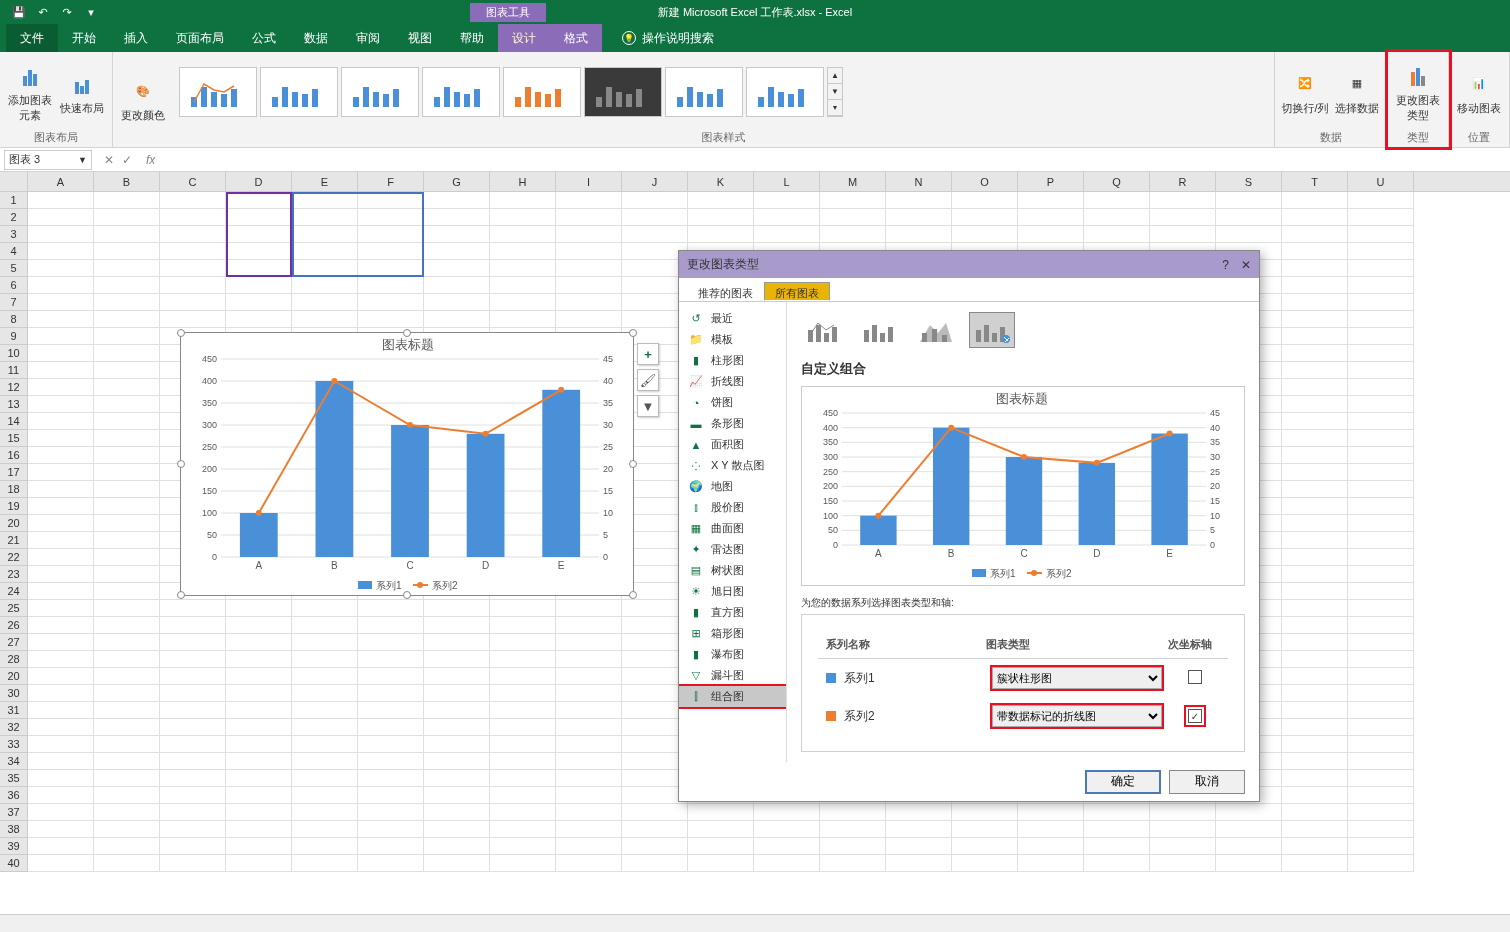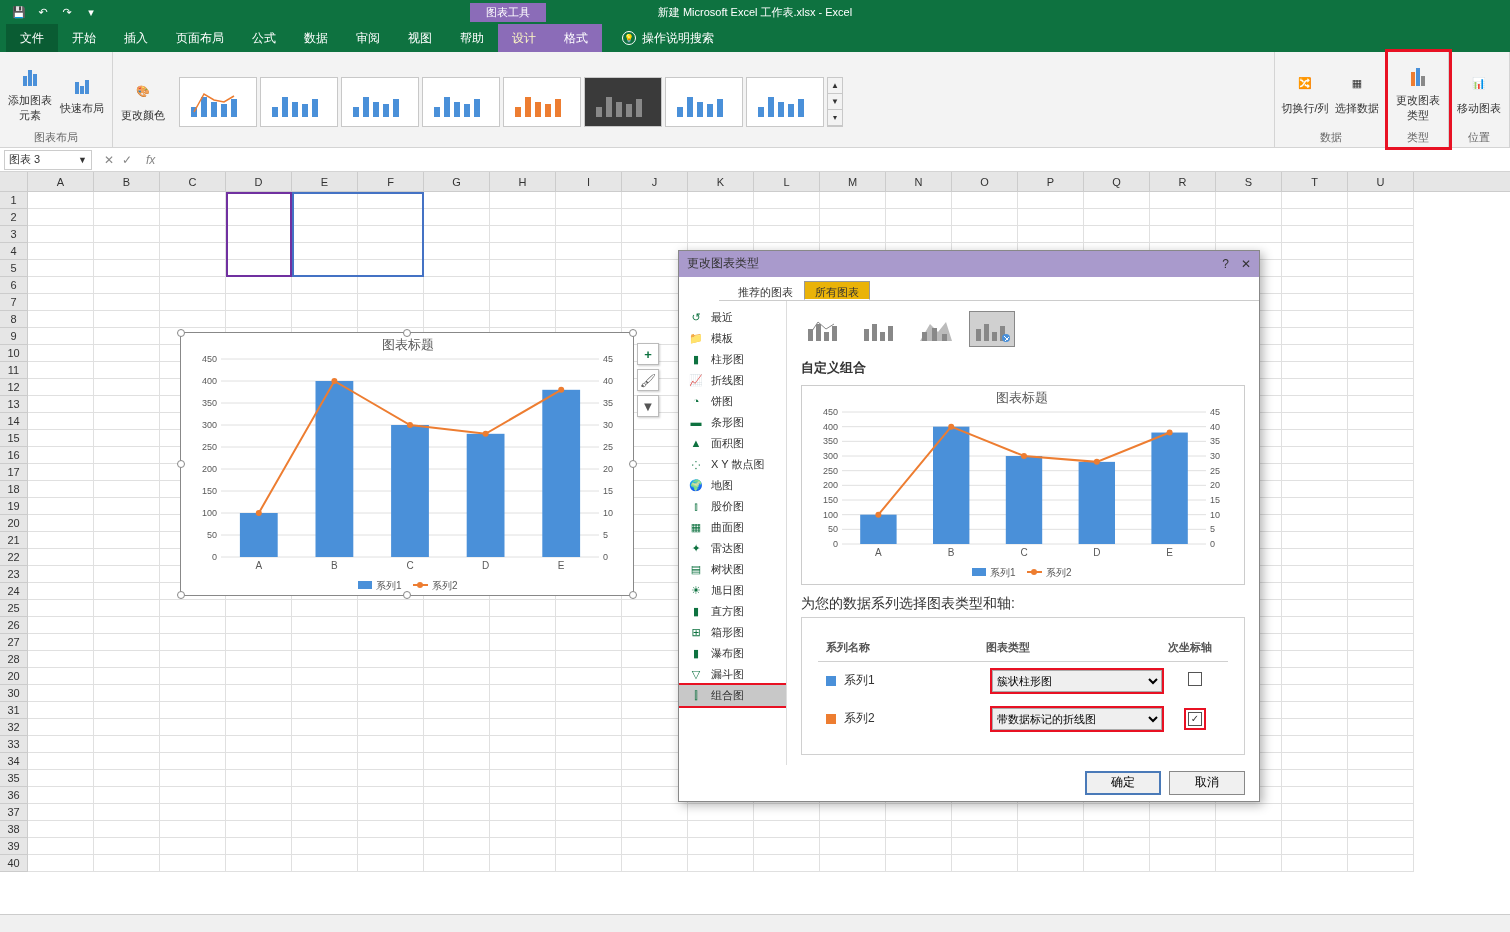--- a/index.html
+++ b/index.html
@@ -57,21 +57,21 @@
 
 .embedded-chart { position: absolute; background: #fff; border: 1px solid #888; }
 .chart-handle { position: absolute; width: 8px; height: 8px; background: #fff; border: 1px solid #888; border-radius: 50%; }
 .chart-side-btns { position: absolute; right: -26px; top: 10px; width: 22px; display: flex; flex-direction: column; gap: 4px; }
 .chart-side-btn { width: 22px; height: 22px; border: 1px solid #bbb; background: #fff; box-shadow: 1px 1px 2px rgba(0,0,0,0.2); display: flex; align-items: center; justify-content: center; cursor: pointer; font-size: 13px; color: #555; }
 
 
 .dialog { position: absolute; background: #fff; border: 1px solid #888; box-shadow: 3px 3px 10px rgba(0,0,0,0.3); display: flex; flex-direction: column; }
 .dlg-title { height: 28px; background: #a99acc; display: flex; align-items: center; justify-content: space-between; padding: 0 8px; font-size: 12px; color: #333; }
 .dlg-title .btns { display: flex; gap: 12px; }
-.dlg-tabs { height: 24px; display: flex; border-bottom: 1px solid #ccc; padding: 4px 8px 0; gap: 0; margin-left: 40px; }
+.dlg-tabs { height: 24px; display: flex; border-bottom: 1px solid #ccc; padding: 4px 8px 0; gap: 0; }
 .dlg-tab { padding: 3px 10px; border: 1px solid transparent; cursor: pointer; font-size: 11px; }
 .dlg-tab.active { border: 1px solid #999; border-bottom: 1px solid #fff; background: #eab308; }
 .dlg-body { flex: 1; display: flex; }
 .dlg-sidebar { width: 110px; border-right: 1px solid #ddd; padding: 6px 0; overflow-y: auto; }
 .side-item { display: flex; align-items: center; gap: 8px; padding: 3px 10px; cursor: pointer; font-size: 11px; }
 .side-item.active { background: #c8c8c8; }
 .side-item.highlight { outline: 2px solid #e81123; }
 .side-icon { width: 14px; height: 14px; display: flex; align-items: center; justify-content: center; color: #0e7240; }
 .dlg-main { flex: 1; padding: 10px 14px; display: flex; flex-direction: column; justify-content: space-between; }
 .combo-previews { display: flex; gap: 10px; margin-bottom: 8px; }
@@ -243,20 +243,21 @@
               <rect x="48" y="17" width="6" height="18" fill="#4a90d9"></rect>
             </svg>
           </div>
         <div class="gallery-scroll">
           <div>▲</div>
           <div>▼</div>
           <div>▾</div>
         </div>
       </div>
     </div>
+    <div class="ribbon-group-label">图表样式</div>
   </div>
   <div class="ribbon-group">
     <div class="ribbon-group-body">
       <div class="ribbon-btn-lg">
         <div class="icon">🔀</div>
         <span>切换行/列</span>
       </div>
       <div class="ribbon-btn-lg">
         <div class="icon">▦</div>
         <span>选择数据</span>
@@ -1543,21 +1544,21 @@
             <text x="222" y="170" text-anchor="middle" font-size="10" fill="#595959">C</text>
             <text x="294.8" y="170" text-anchor="middle" font-size="10" fill="#595959">D</text>
             <text x="367.6" y="170" text-anchor="middle" font-size="10" fill="#595959">E</text>
             <rect x="170" y="182" width="14" height="8" fill="#4a90d9"></rect>
             <text x="188" y="190" font-size="10" fill="#595959">系列1</text>
             <line x1="225" y1="186" x2="240" y2="186" stroke="#ed7d31" stroke-width="2"></line>
             <circle cx="232" cy="186" r="3" fill="#ed7d31"></circle>
             <text x="244" y="190" font-size="10" fill="#595959">系列2</text>
           </svg>
       </div>
-      <div style="font-size:14px;margin-bottom:4px">为您的数据系列选择图表类型和轴:</div>
+      <div style="font-size:10px;margin-bottom:4px">为您的数据系列选择图表类型和轴:</div>
       <div class="series-config">
         <div class="series-header">
           <div style="width:160px">系列名称</div>
           <div style="flex:1">图表类型</div>
           <div style="width:60px;text-align:center">次坐标轴</div>
         </div>
         <div class="series-row">
           <div class="series-swatch" style="background:#4a90d9"></div>
           <div style="width:140px">系列1</div>
           <div class="series-select highlight"><select><option>簇状柱形图</option></select></div>

